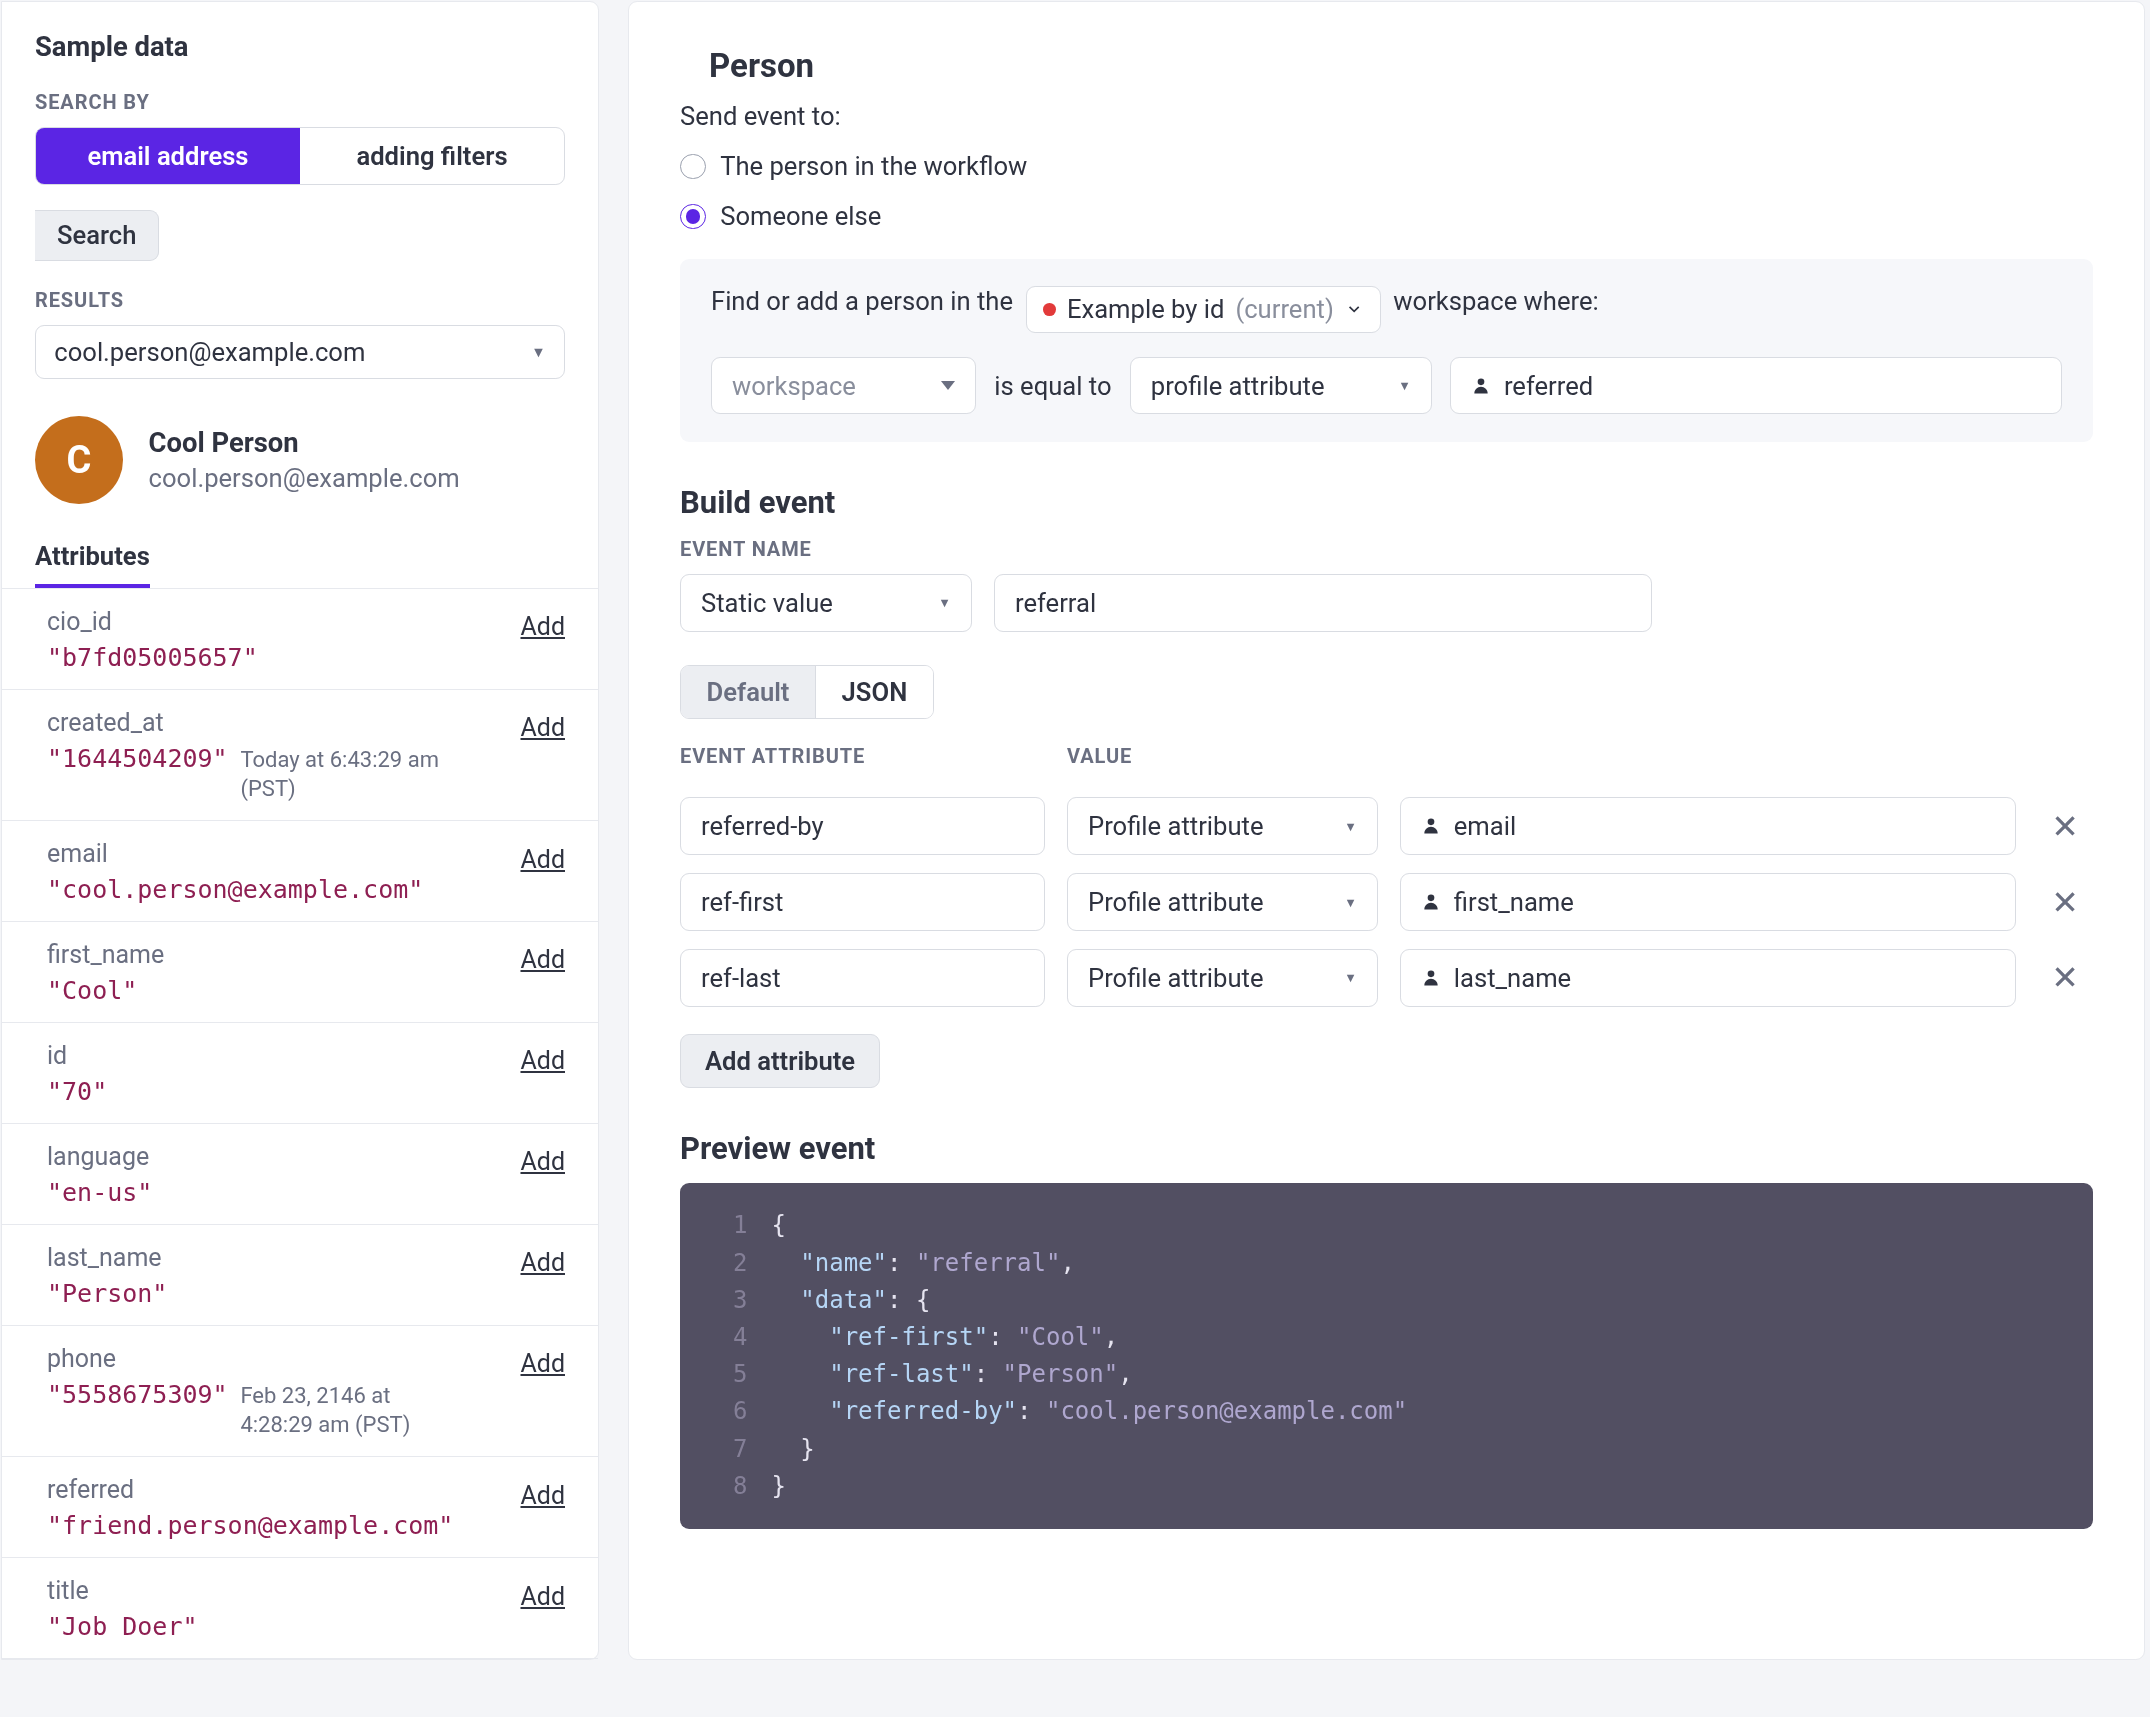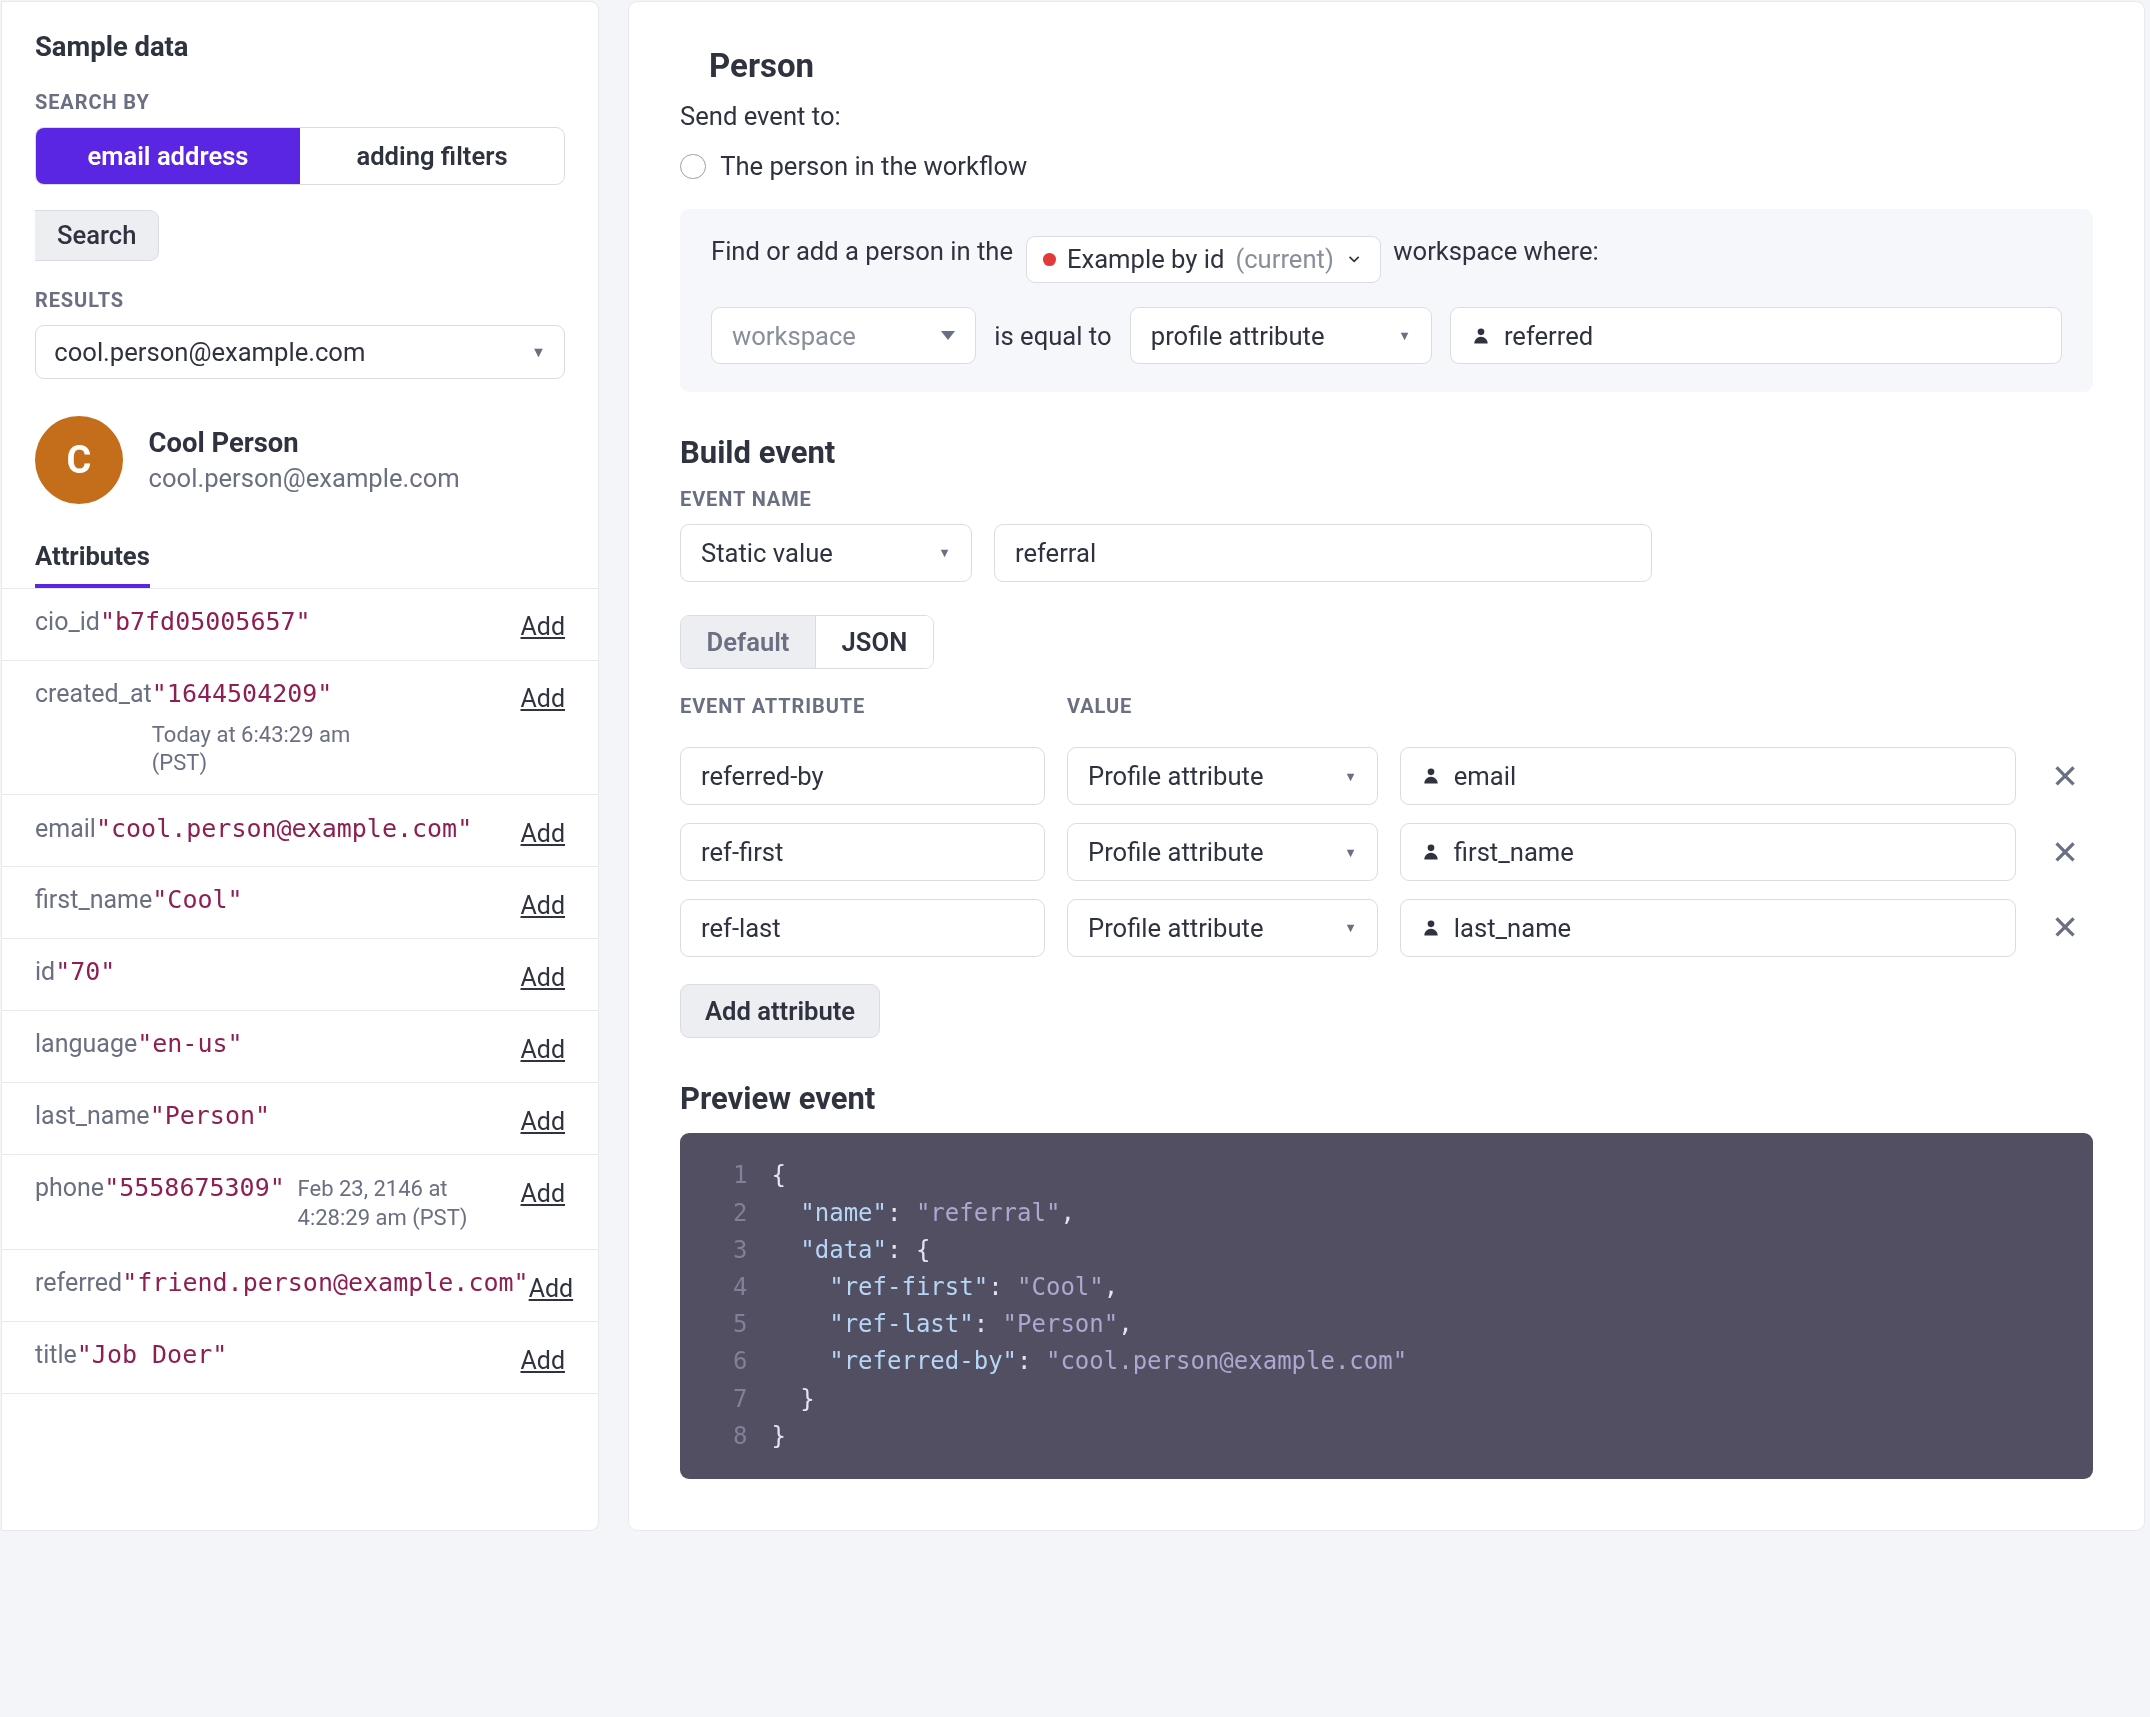--- a/index.html
+++ b/index.html
@@ -158,21 +158,21 @@
   }
 
   .attr-list { }
   .attr-row {
     display: flex;
     justify-content: space-between;
     align-items: flex-start;
     padding: 18.3px 33px 16.4px 33px;
     border-bottom: 0.9px solid var(--border-light);
   }
-  .attr-left { display: flex; flex-direction: row; }
+  .attr-left { display: flex; flex-direction: column; margin-left: 12px; }
   .attr-key { font-size: 25px; color: var(--text-subtle); margin-bottom: 7.3px; }
   .attr-val-row { display: flex; align-items: baseline; gap: 12.8px; flex-wrap: wrap; }
   .attr-val {
     font-family: ui-monospace, SFMono-Regular, Menlo, Consolas, monospace;
     font-size: 25px;
     color: var(--maroon);
   }
   .attr-note { font-size: 22px; color: var(--text-subtle); line-height: 1.3; max-width: 210px;}
   .attr-add {
     font-size: 25px;
@@ -496,20 +496,26 @@
 
   <main class="main">
 
     <div class="h1">Person</div>
     <div class="subt">Send event to:</div>
 
     <div class="radiolist">
       <label class="radio">
         <span class="radio-circle"></span>
         <span>The person in the workflow</span>
+      </label>
+      <label class="radio">
+        <span class="radio-circle checked">
+            <span class="radio-dot"></span>
+          </span>
+        <span>Someone else</span>
       </label>
     </div>
 
     <div class="inset">
       <div class="inset-row1">
         <span>Find or add a person in the</span>
         <span class="workspace-chip">
           <span class="red-dot"></span>
           <span>Example by id</span>
           <span class="chip-sub">(current)</span>

